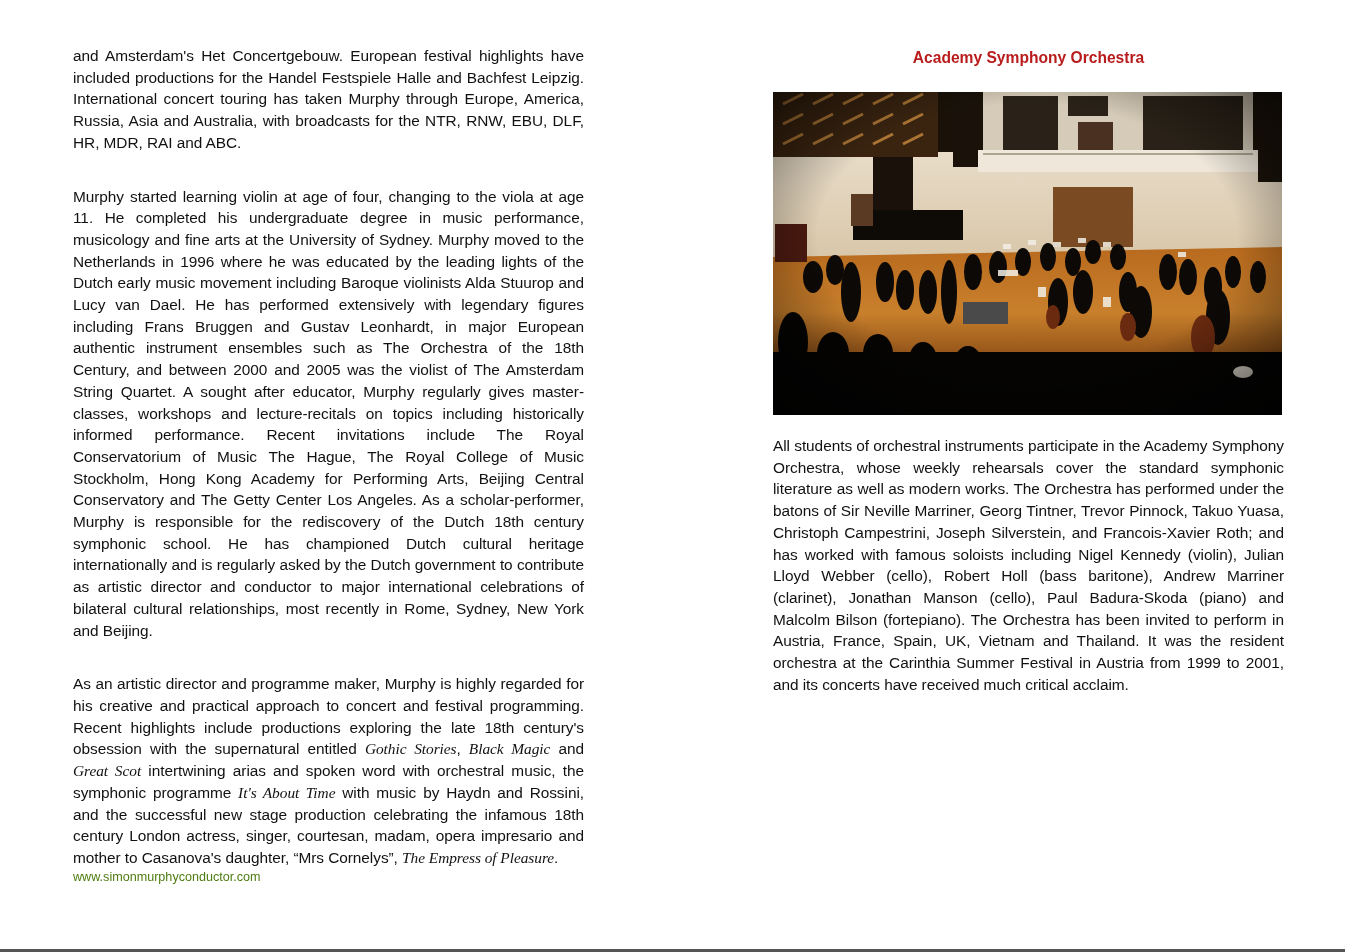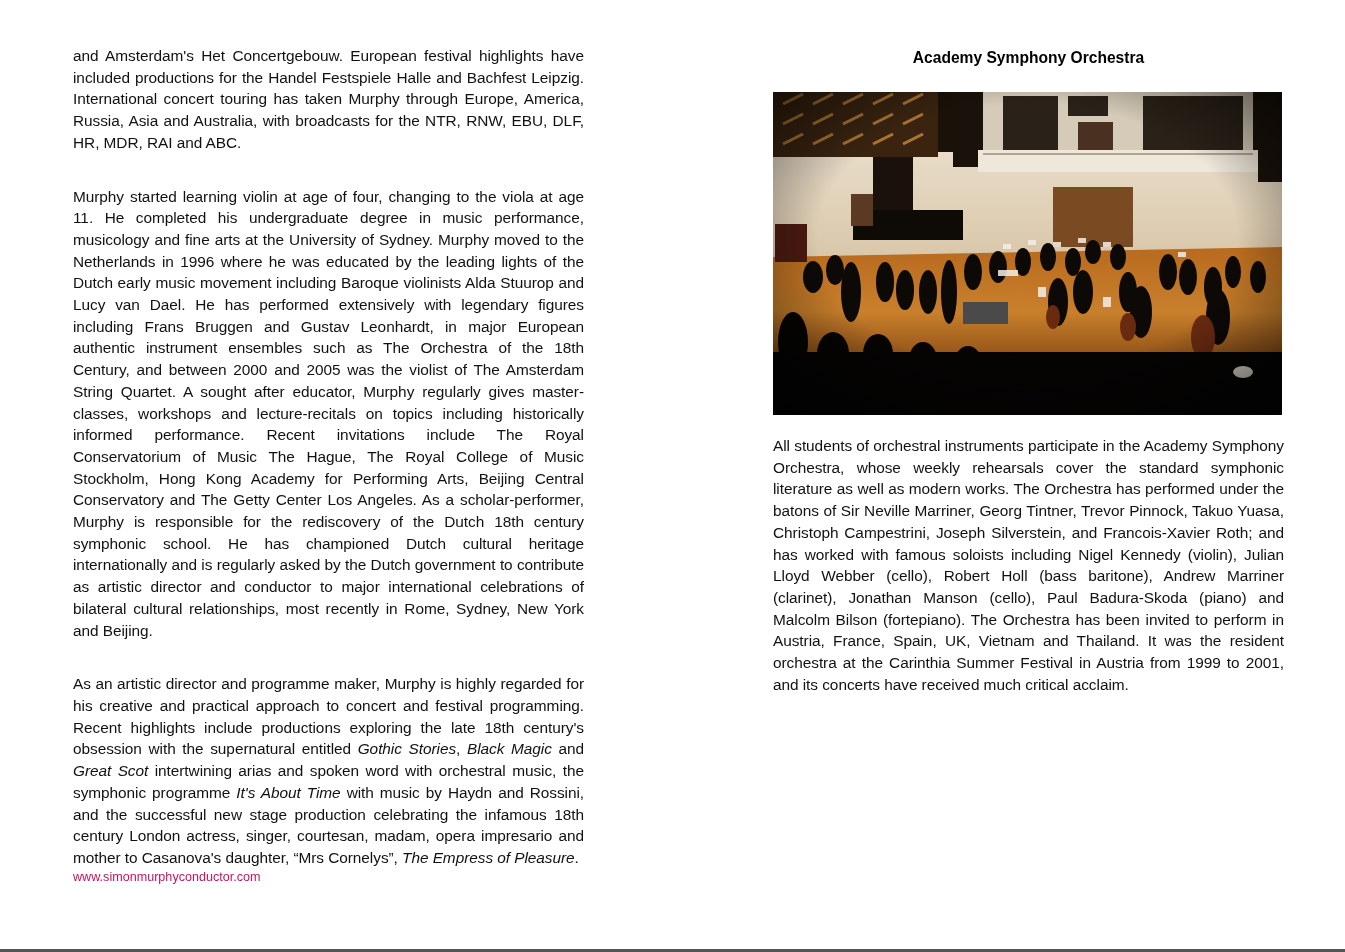--- a/index.html
+++ b/index.html
@@ -20,33 +20,33 @@
   .col-right {
     position: absolute; left: 767px; top: 45px; width: 511px;
   }
   p.body {
     margin: 0; font-size: 15.4px; line-height: 21.7px; text-align: justify;
     letter-spacing: -0.05px;
   }
   p.gap { margin-top: 32px; }
   .title {
     text-align: center; font-weight: bold; font-size: 15.6px; line-height: 24px;
-    margin: 0; padding-top: 1px; color: #000000;
+    margin: 0; padding-top: 1px; color: #b91c1c;
   }
   .photo {
     position: absolute; left: 0; top: 47px; width: 509px; height: 323px;
     background: #1a1208; overflow: hidden;
   }
   .photo svg { display: block; width: 509px; height: 323px; }
   .right-text { position: absolute; left: 0; top: 390px; width: 511px; }
   .link {
-    display: block; font-size: 12.6px; line-height: 17px; color: #be185d; text-decoration: none;
+    display: block; font-size: 12.6px; line-height: 17px; color: #4d7c0f; text-decoration: none;
     margin-top: 0px;
   }
-  em { font-style: italic; }
+  em { font-style: italic; font-family: Liberation Serif, serif; }
 </style>
 </head>
 <body>
 
 <div class="page">
 
   <div class="col-left">
     <p class="body">and Amsterdam's Het Concertgebouw. European festival highlights have included productions for the Handel Festspiele Halle and Bachfest Leipzig. International concert touring has taken Murphy through Europe, America, Russia, Asia and Australia, with broadcasts for the NTR, RNW, EBU, DLF, HR, MDR, RAI and ABC.</p>
     <p class="body gap">Murphy started learning violin at age of four, changing to the viola at age 11. He completed his undergraduate degree in music performance, musicology and fine arts at the University of Sydney. Murphy moved to the Netherlands in 1996 where he was educated by the leading lights of the Dutch early music movement including Baroque violinists Alda Stuurop and Lucy van Dael. He has performed extensively with legendary figures including Frans Bruggen and Gustav Leonhardt, in major European authentic instrument ensembles such as The Orchestra of the 18th Century, and between 2000 and 2005 was the violist of The Amsterdam String Quartet. A sought after educator, Murphy regularly gives master-classes, workshops and lecture-recitals on topics including historically informed performance. Recent invitations include The Royal Conservatorium of Music The Hague, The Royal College of Music Stockholm, Hong Kong Academy for Performing Arts, Beijing Central Conservatory and The Getty Center Los Angeles. As a scholar-performer, Murphy is responsible for the rediscovery of the Dutch 18th century symphonic school. He has championed Dutch cultural heritage internationally and is regularly asked by the Dutch government to contribute as artistic director and conductor to major international celebrations of bilateral cultural relationships, most recently in Rome, Sydney, New York and Beijing.</p>
     <p class="body gap">

